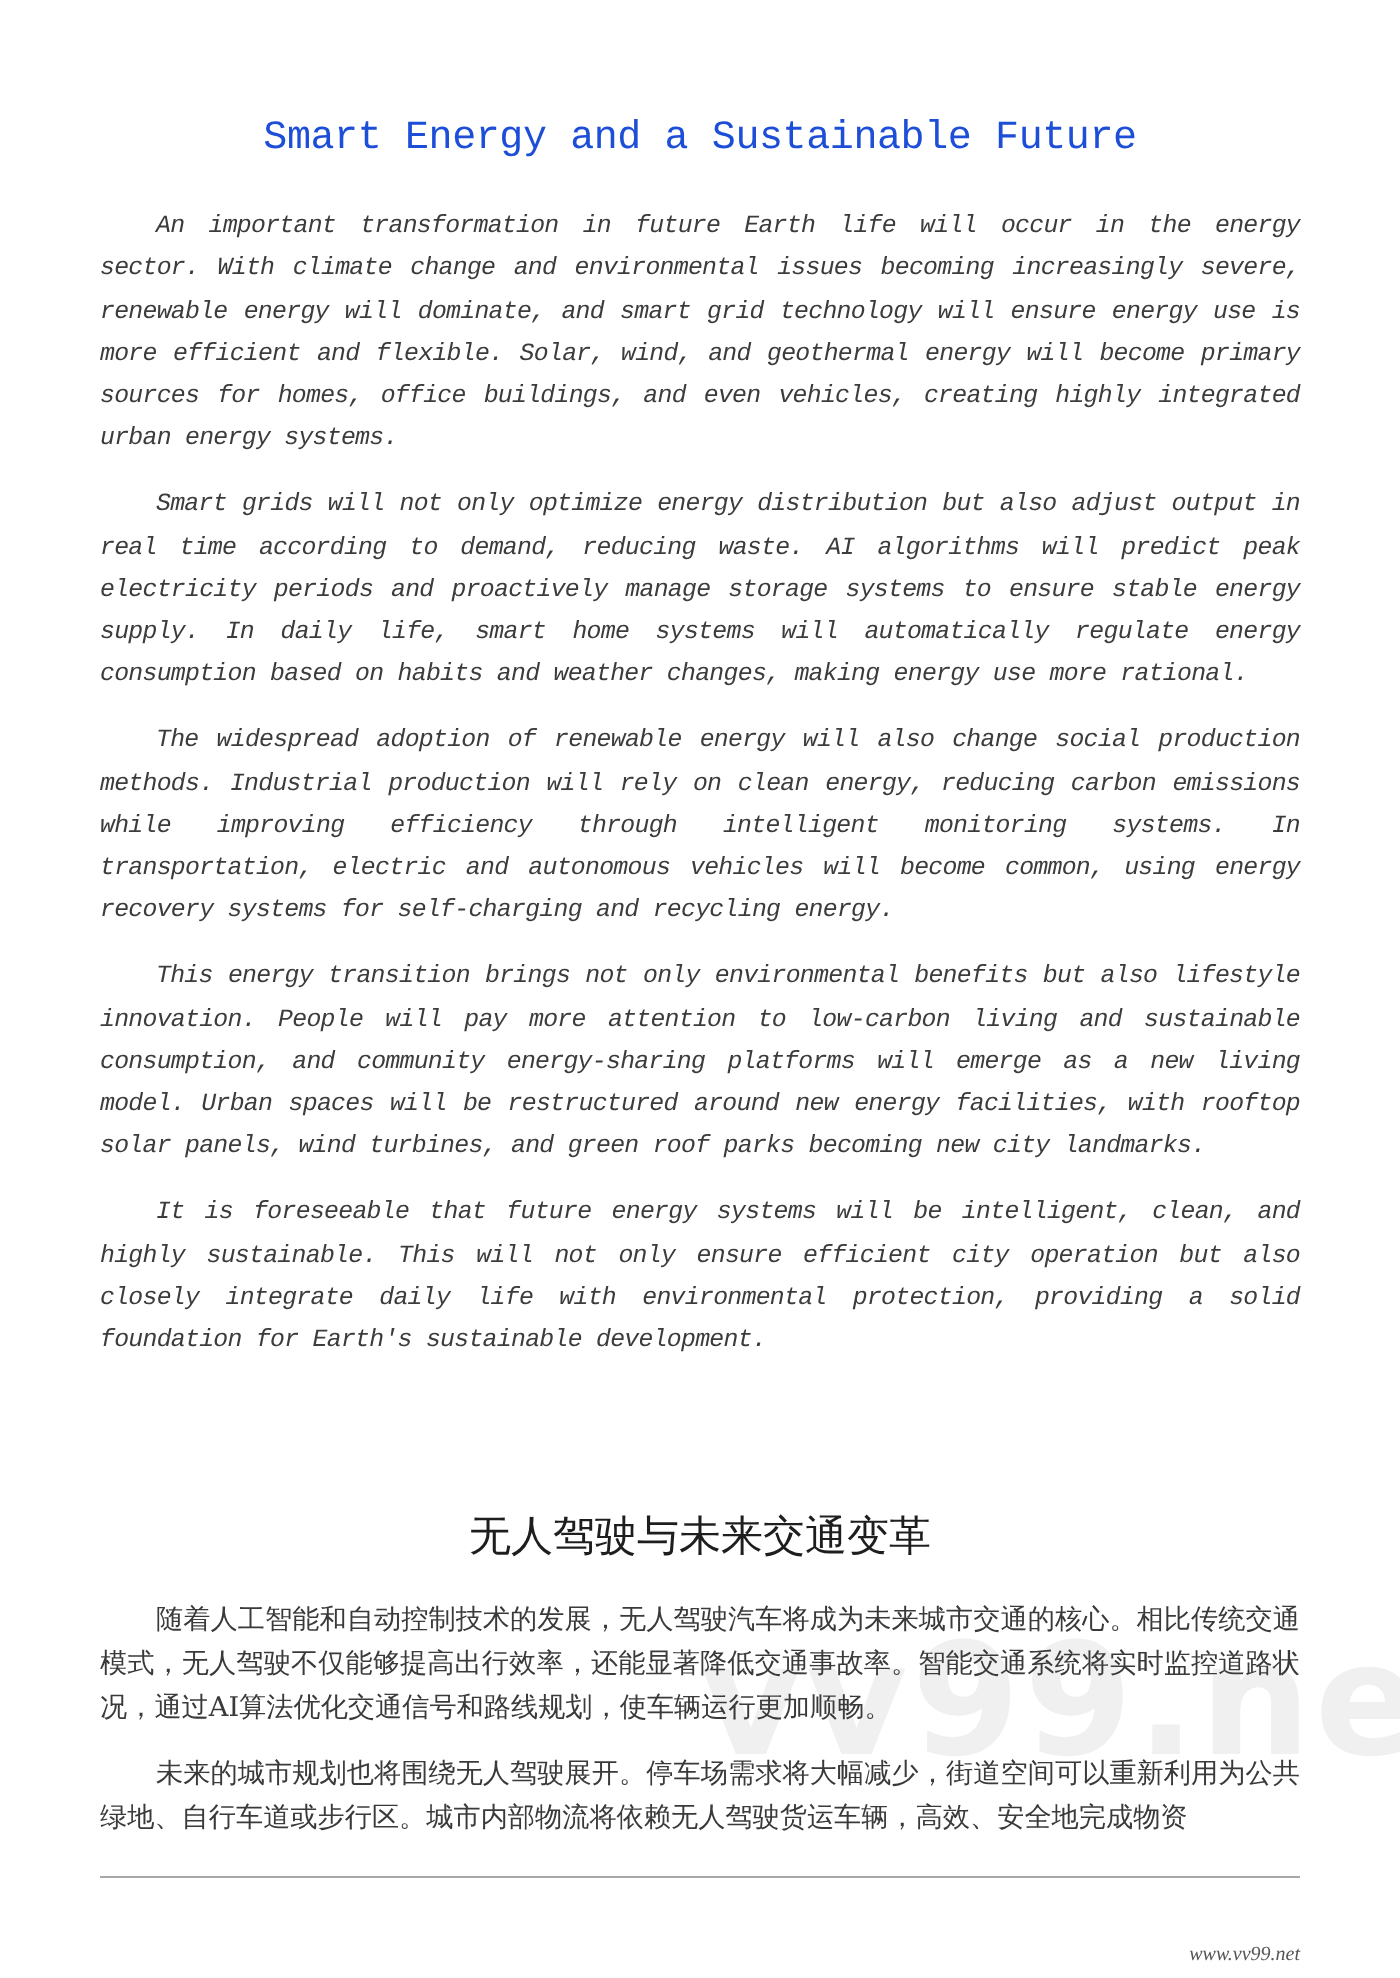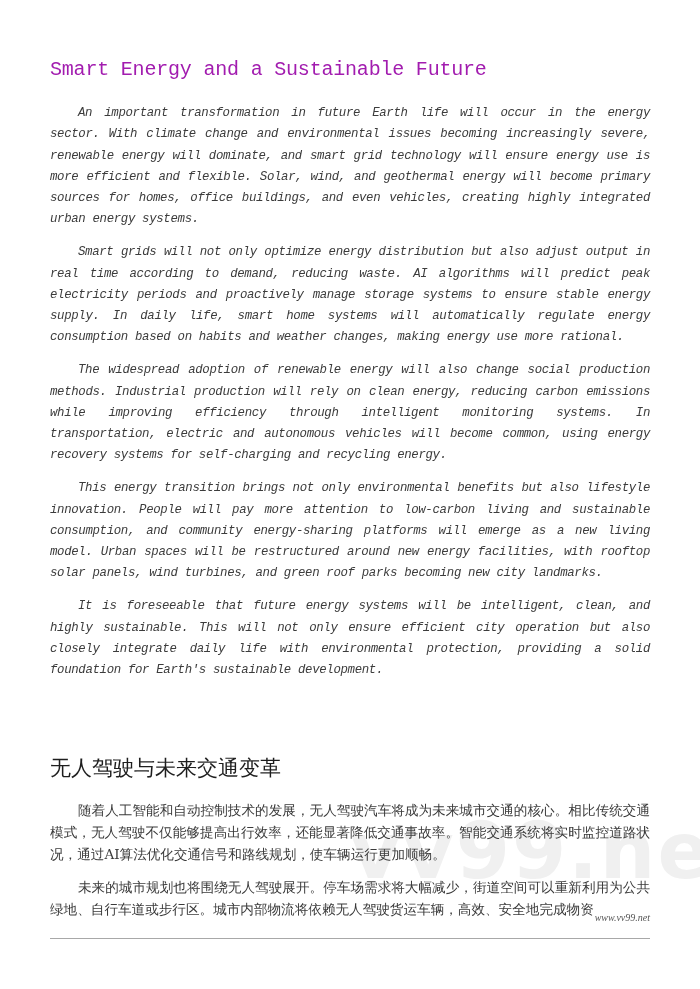--- a/index.html
+++ b/index.html
@@ -32,23 +32,24 @@
       color: #f0f0f0;
       z-index: 0;
       white-space: nowrap;
       line-height: 1;
     }
     .en-title {
       position: absolute;
       left: 0;
       top: 58px;
       width: 600px;
+      text-align: center;
       font-family: "Liberation Mono", "DejaVu Sans Mono", monospace;
       font-size: 20px;
-      color: #a21caf;
+      color: #1d4ed8;
       margin: 0;
       font-weight: normal;
       letter-spacing: -0.2px;
       z-index: 1;
     }
     .en-body {
       position: absolute;
       left: 0;
       top: 103px;
       width: 600px;
@@ -63,20 +64,21 @@
       text-align: justify;
       text-indent: 28px;
       letter-spacing: -0.35px;
       font-style: italic;
     }
     .zh-title {
       position: absolute;
       left: 0;
       top: 754px;
       width: 600px;
+      text-align: center;
       font-family: "DejaVu Sans", sans-serif;
       font-size: 21px;
       color: #1e1e1e;
       margin: 0;
       font-weight: normal;
       z-index: 1;
     }
     .zh-body {
       position: absolute;
       left: 0;
@@ -98,21 +100,21 @@
       left: 0;
       top: 938px;
       width: 600px;
       height: 0;
       border-top: 1.5px solid #a8a8a8;
       z-index: 1;
     }
     .footer-text {
       position: absolute;
       right: 0;
-      top: 912px;
+      top: 972px;
       font-family: "Liberation Serif", "DejaVu Serif", serif;
       font-style: italic;
       font-size: 10px;
       color: #555555;
       z-index: 1;
     }
   </style>
 </head>
 <body>
 

